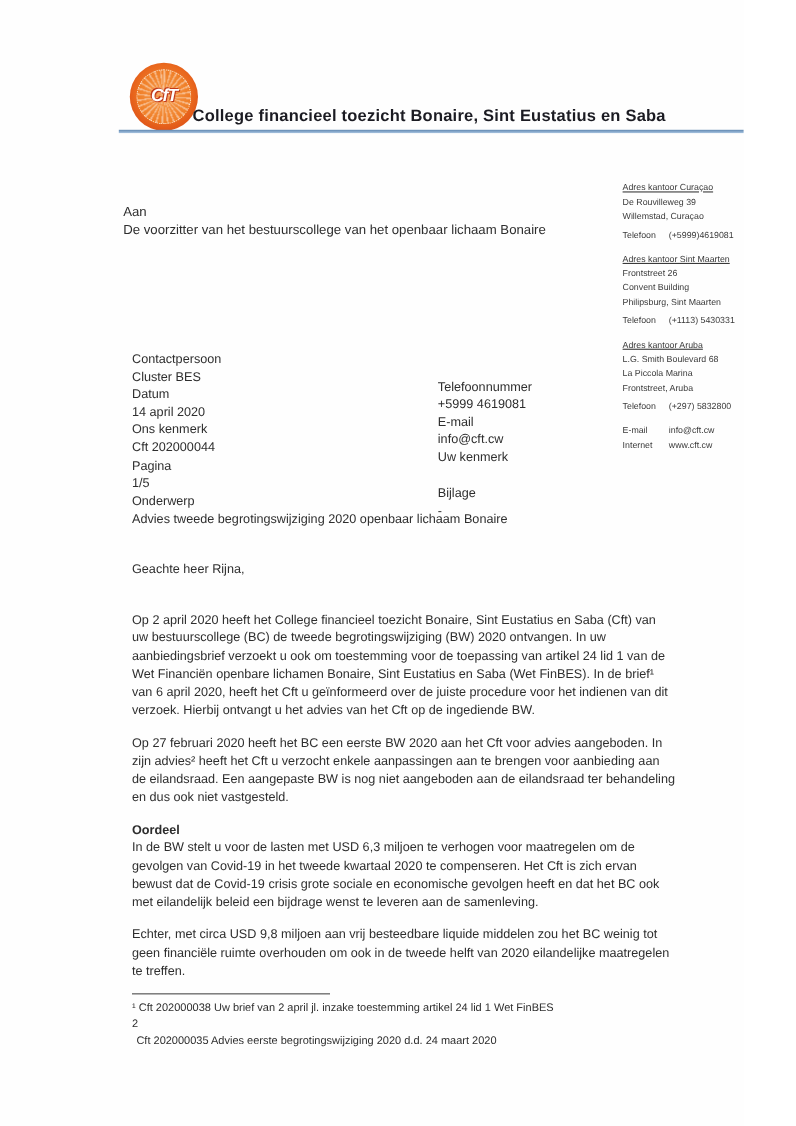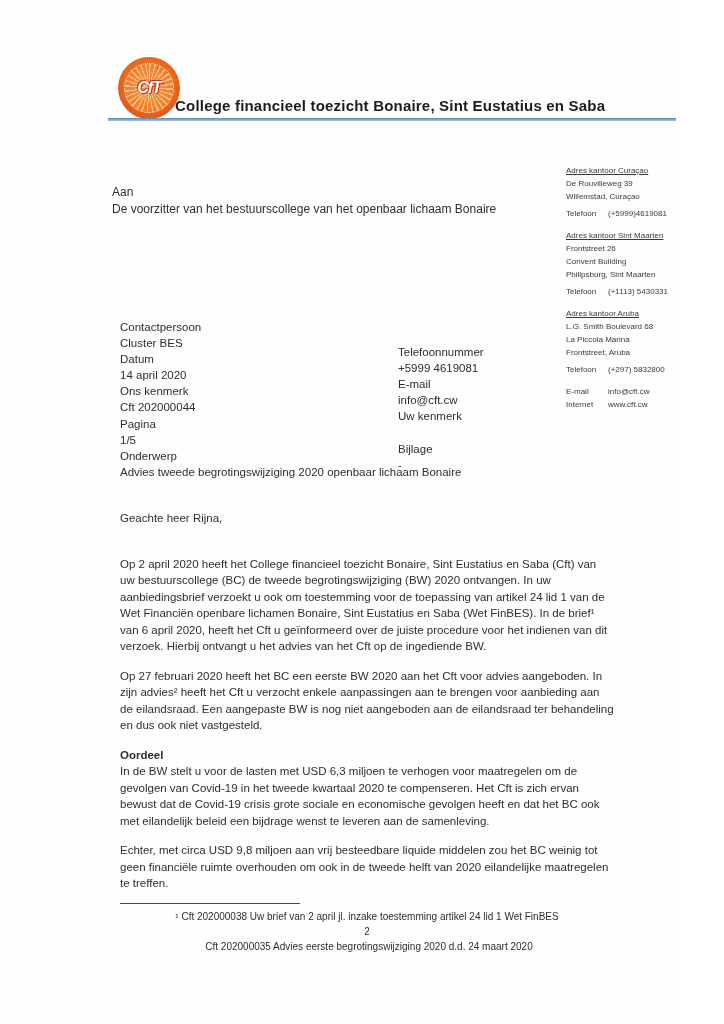--- a/index.html
+++ b/index.html
@@ -70,21 +70,21 @@
   .letter {
     position: absolute; left: 120px; top: 510px; width: 494px;
     font-size: 11.5px; line-height: 16.5px; color: #2e2e2e;
   }
   .letter p { margin: 0 0 13px 0; }
   .salutation { margin-bottom: 29px; }
   .section-heading { font-weight: bold; }
   
   .footnotes {
     position: absolute; left: 120px; top: 903px; width: 494px;
-    font-size: 10px; line-height: 15px; color: #2e2e2e; text-align: center;
+    font-size: 10px; line-height: 15px; color: #2e2e2e;
   }
   .fn-rule { width: 180px; height: 0; border-top: 1px solid #4a4a4a; margin-bottom: 5px; }
   .fn-note2 { padding-left: 4px; }
 </style>
 </head>
 <body>
 
 <div class="page">
 
   <div class="logo">

